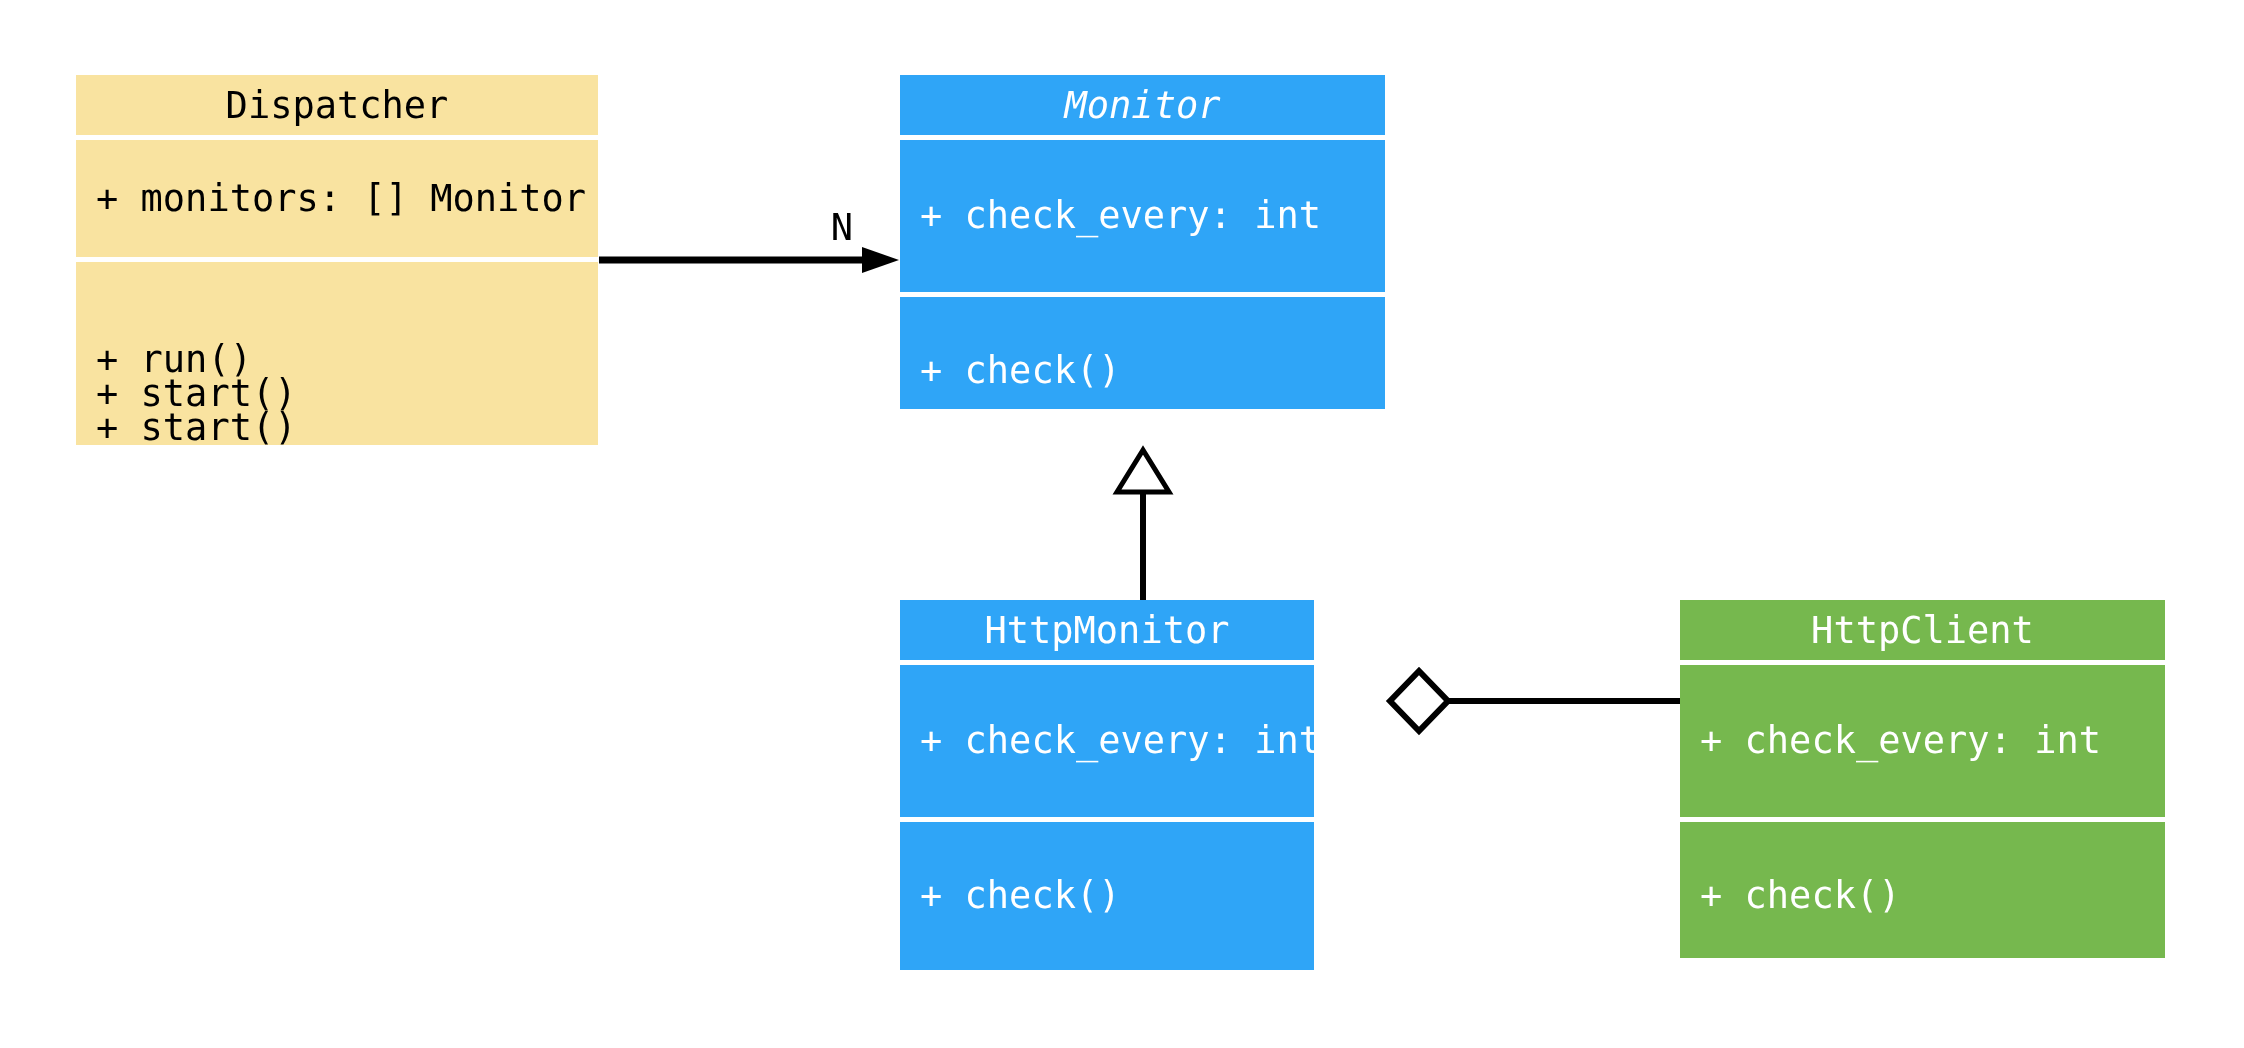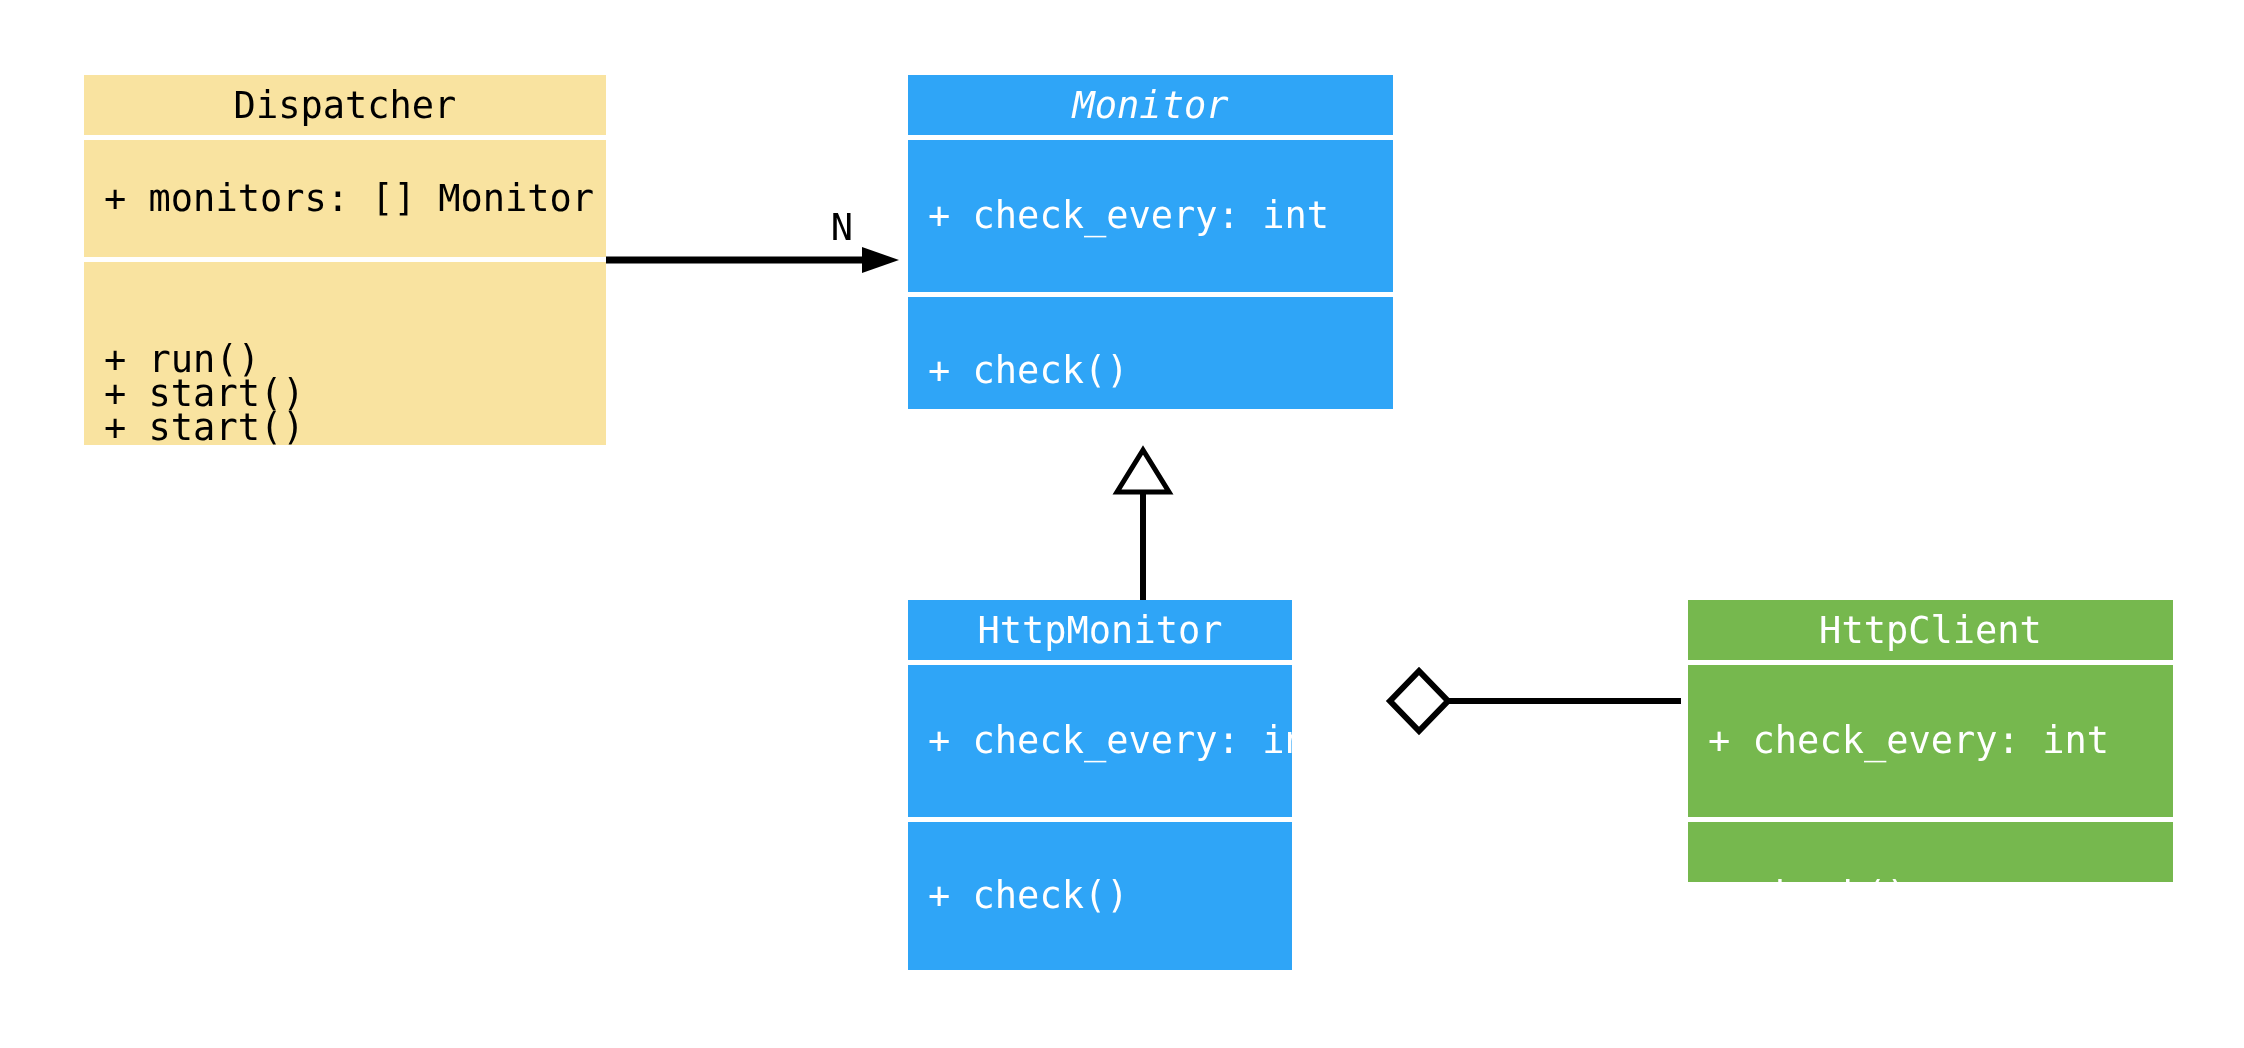--- a/index.html
+++ b/index.html
@@ -23,26 +23,25 @@
     width: 2244px;
     height: 1048px;
     z-index: 1;
   }
   .uml-class {
     position: absolute;
     display: flex;
     flex-direction: column;
     z-index: 2;
     font-size: 37px;
-    margin-left: 8px;
   }
   .cls-dispatcher { left: 76px;   top: 75px;  width: 522px; height: 370px; }
   .cls-monitor    { left: 900px;  top: 75px;  width: 485px; height: 334px; }
-  .cls-httpmonitor{ left: 900px;  top: 600px; width: 384px; height: 370px; }
-  .cls-httpclient { left: 1680px; top: 600px; width: 485px; height: 282px; }
+  .cls-httpmonitor{ left: 900px;  top: 600px; width: 414px; height: 370px; }
+  .cls-httpclient { left: 1680px; top: 600px; width: 485px; height: 358px; }
 
   .class-title {
     height: 60px;
     flex: 0 0 60px;
     display: flex;
     align-items: center;
     justify-content: center;
   }
   .abstract .class-title { font-style: italic; }
   .sep {

